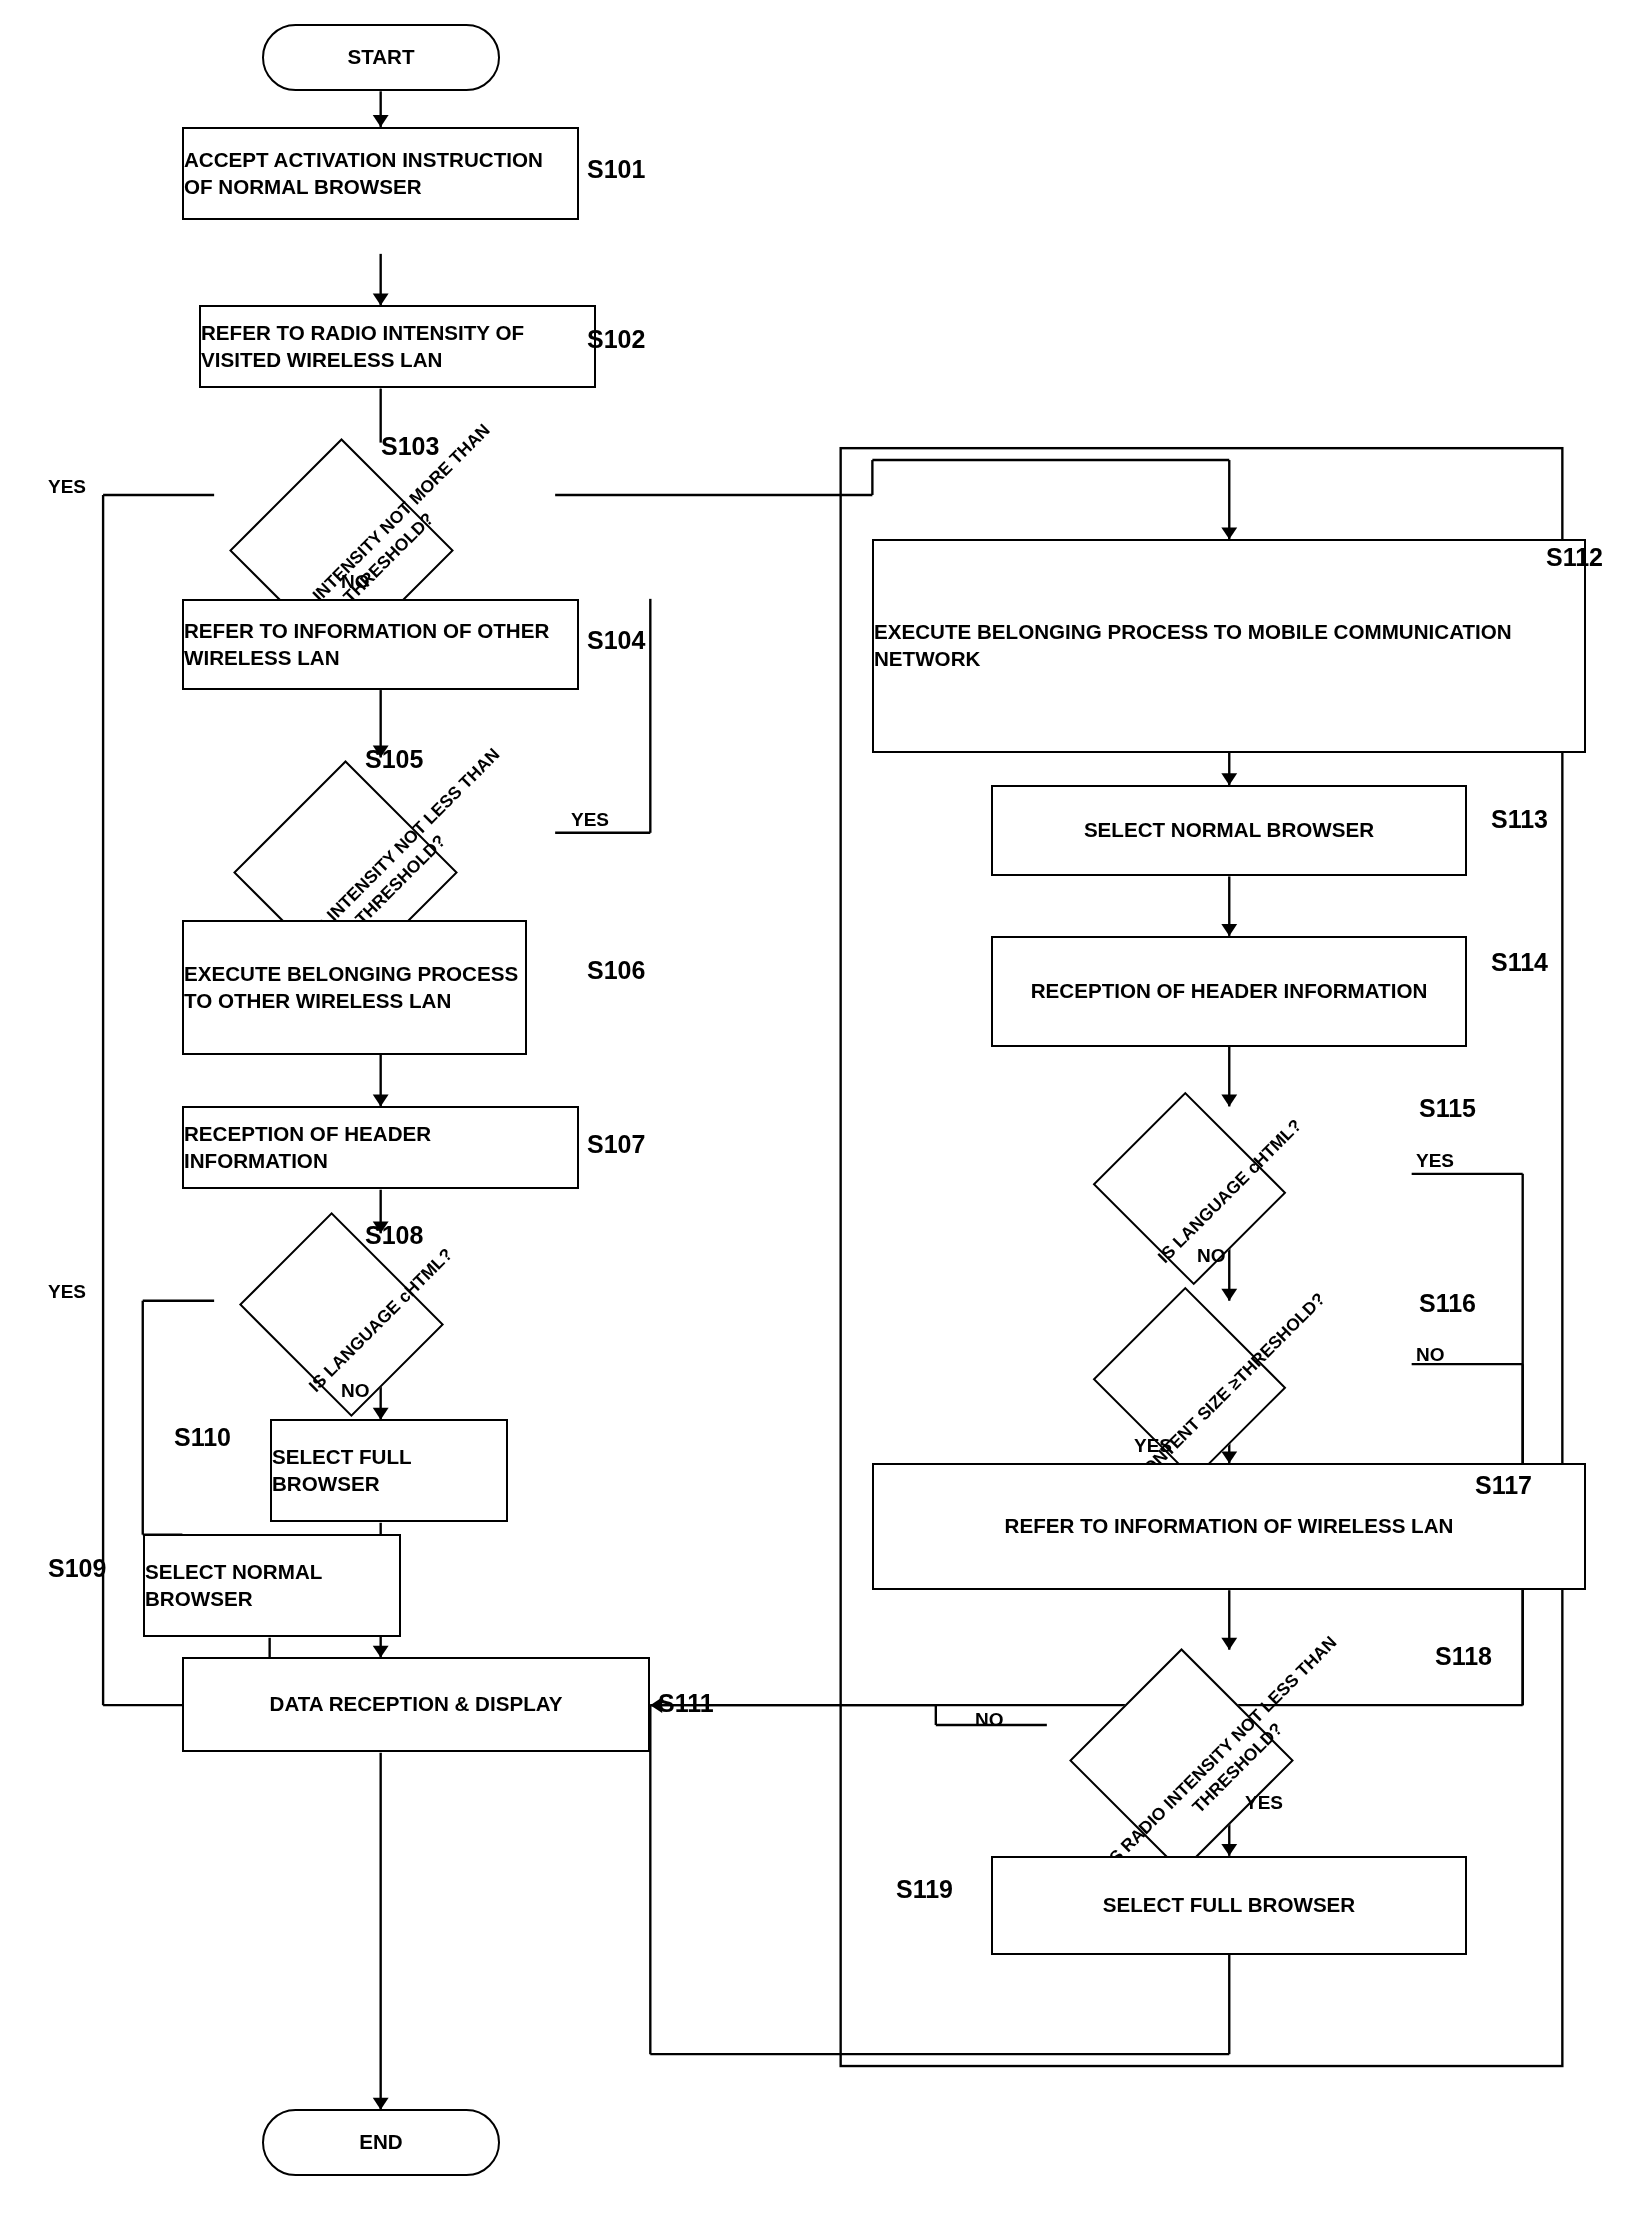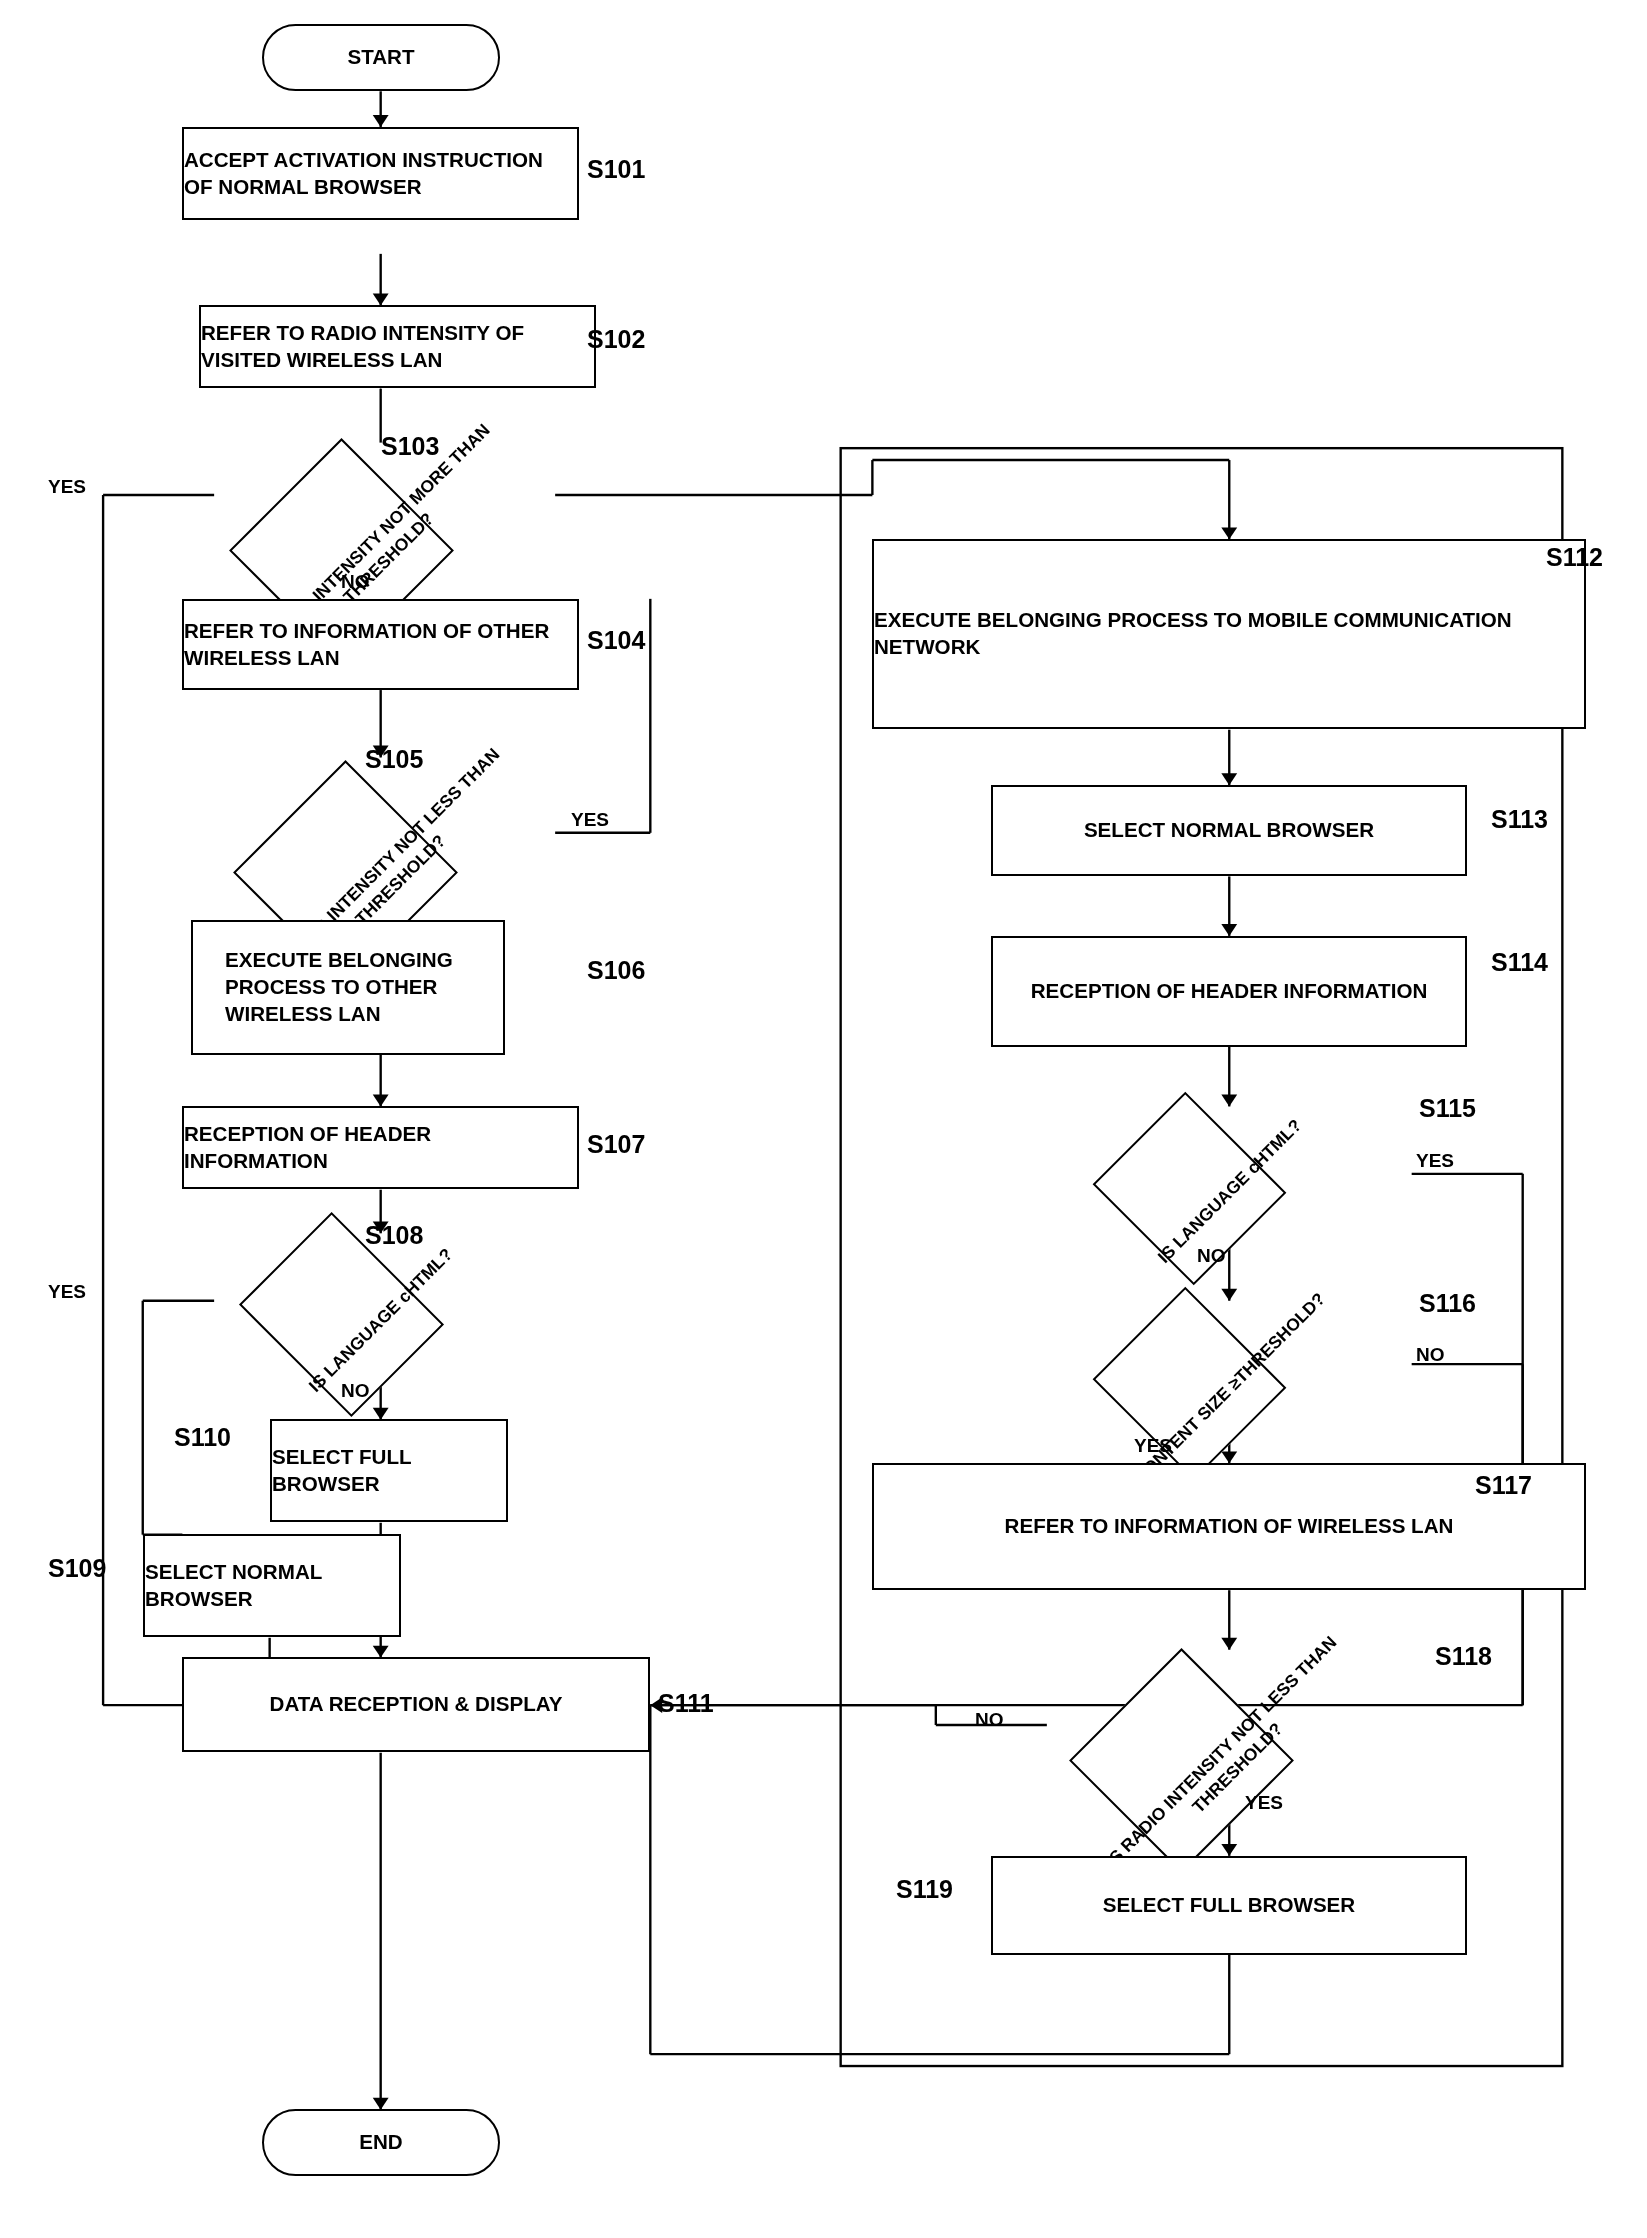--- a/index.html
+++ b/index.html
@@ -226,21 +226,21 @@
 INTENSITY NOT LESS THAN
 THRESHOLD?</span>
     </div>
   </div>
   <span class="step-label" style="left:365px; top:745px;">S105</span>
 
   <span class="connector-label" style="left:571px; top:809px;">YES</span>
 
   <span class="connector-label" style="left:341px; top:916px;">NO</span>
 
-  <div class="fc-node rect" style="left:191px; top:920px; width:314px; height:135px;padding-left:32px;">
+  <div class="fc-node rect" style="left:182px; top:920px; width:345px; height:135px;">
     <span class="fc-text">EXECUTE BELONGING
 PROCESS TO
 OTHER WIRELESS LAN</span>
   </div>
   <span class="step-label" style="left:587px; top:956px;">S106</span>
 
   <div class="fc-node rect" style="left:182px; top:1106px; width:397px; height:83px;">
     <span class="fc-text">RECEPTION OF
 HEADER INFORMATION</span>
   </div>
@@ -272,21 +272,21 @@
 
   <div class="fc-node rect" style="left:182px; top:1657px; width:468px; height:95px;">
     <span class="fc-text">DATA RECEPTION &amp; DISPLAY</span>
   </div>
   <span class="step-label" style="left:658px; top:1689px;">S111</span>
 
   <div class="fc-node rounded-rect" style="left:262px; top:2109px; width:238px; height:67px;">
     <span class="fc-text">END</span>
   </div>
 
-  <div class="fc-node rect" style="left:872px; top:539px; width:714px; height:190px;">
+  <div class="fc-node rect" style="left:872px; top:539px; width:714px; height:214px;">
     <span class="fc-text">EXECUTE BELONGING
 PROCESS TO MOBILE
 COMMUNICATION NETWORK</span>
   </div>
   <span class="step-label" style="left:1546px; top:543px;">S112</span>
 
   <div class="fc-node rect" style="left:991px; top:785px; width:476px; height:91px;">
     <span class="fc-text">SELECT NORMAL BROWSER</span>
   </div>
   <span class="step-label" style="left:1491px; top:805px;">S113</span>

